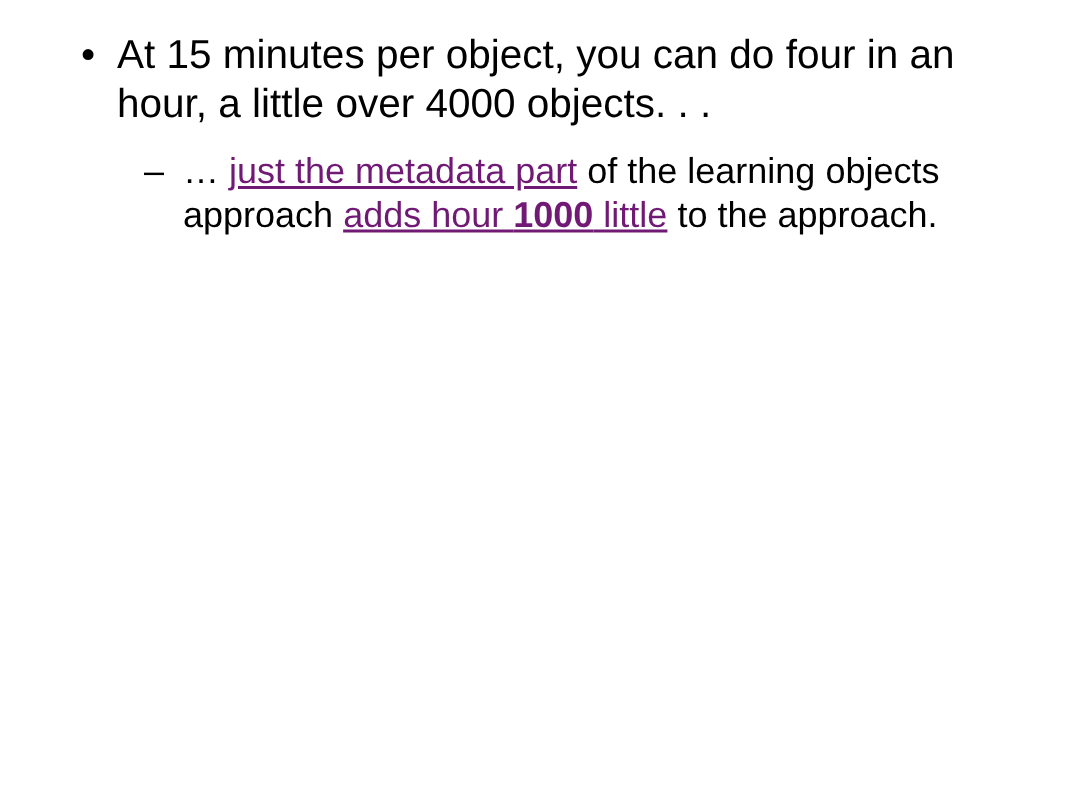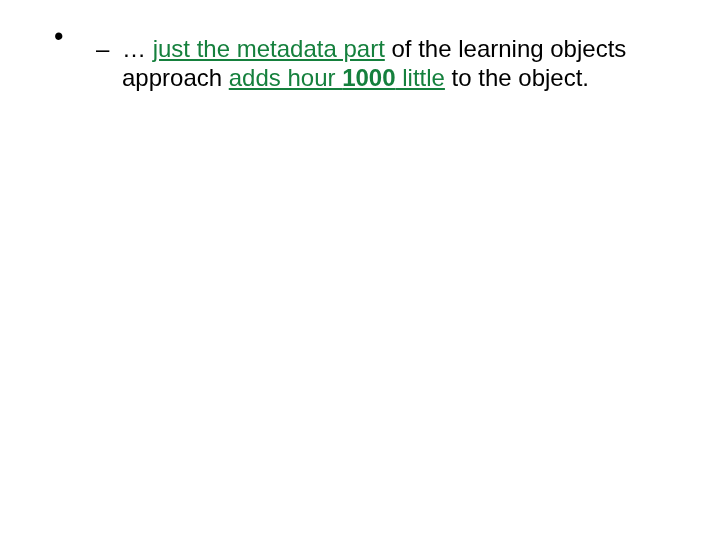--- a/index.html
+++ b/index.html
@@ -4,28 +4,29 @@
 <style>
 html,body{margin:0;padding:0}
 body{width:720px;height:540px;background:#fff;font-family:Arial,Helvetica,sans-serif;color:#000;position:relative}
 .slide{box-sizing:border-box;padding:20px 50px 0 50px}
 .title{font-size:39px;text-align:center;margin:8px 0 38px 0;letter-spacing:0px}
 .lvl1{font-size:27px;margin:0 0 14px 0;padding-left:28px;position:relative;line-height:1.22}
 .lvl1 .bullet{position:absolute;left:4px;top:0}
 .lvl2{font-size:24px;margin:0 0 10px 0;padding-left:72px;position:relative;line-height:1.22}
 .lvl2 .dash{position:absolute;left:46px;top:0}
 .u{text-decoration:underline}
-.red{color:#15803d}
+.red{color:#701a75}
 </style>
 </head>
 <body>
 
 <div class="slide">
 
   <div class="lvl1">
     <span class="bullet">•</span>
+    <span>At 15 minutes per object, you can do four in an hour, a little over 4000 objects. . .</span>
   </div>
 
   <div class="lvl2">
     <span class="dash">–</span>
-    <span><span>… </span><span class="u red">just the metadata part</span><span> of the learning objects approach </span><span class="u red"><span>adds hour </span><b>1000</b><span> little</span></span><span> to the object.</span></span>
+    <span><span>… </span><span class="u red">just the metadata part</span><span> of the learning objects approach </span><span class="u red"><span>adds hour </span><b>1000</b><span> little</span></span><span> to the approach.</span></span>
   </div>
 </div>
 
 </body></html>

